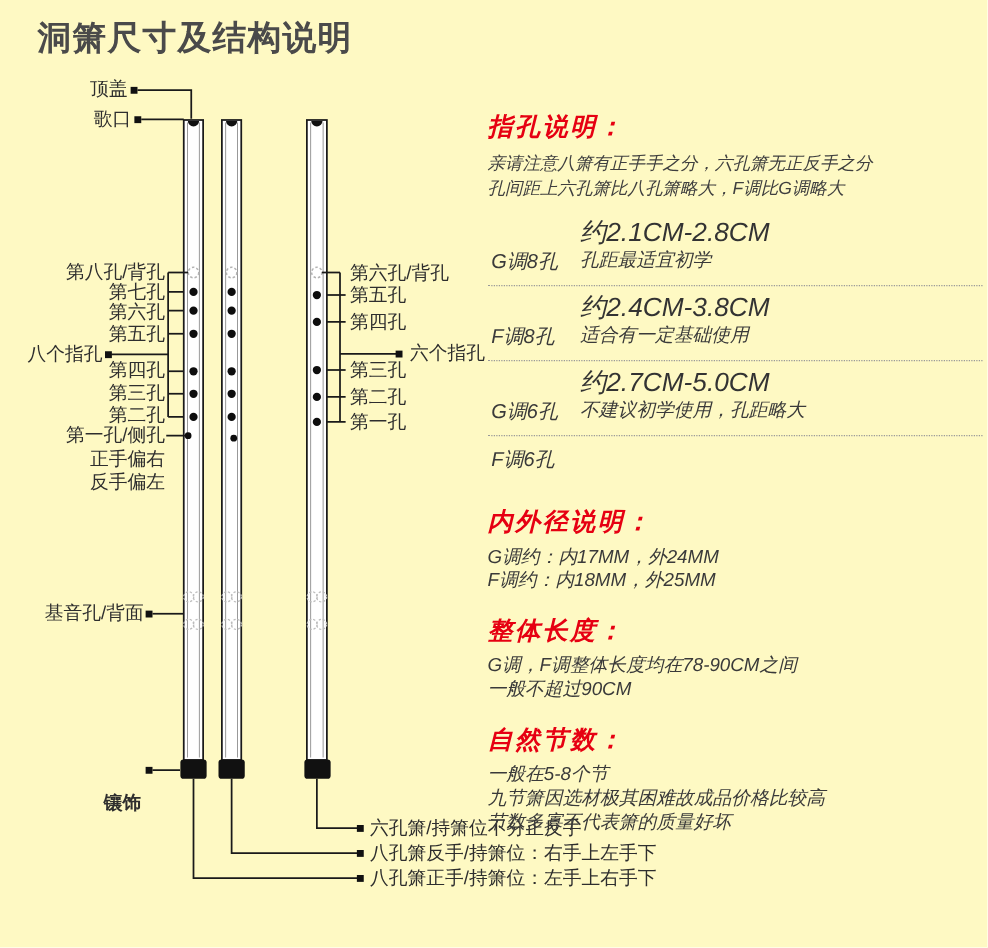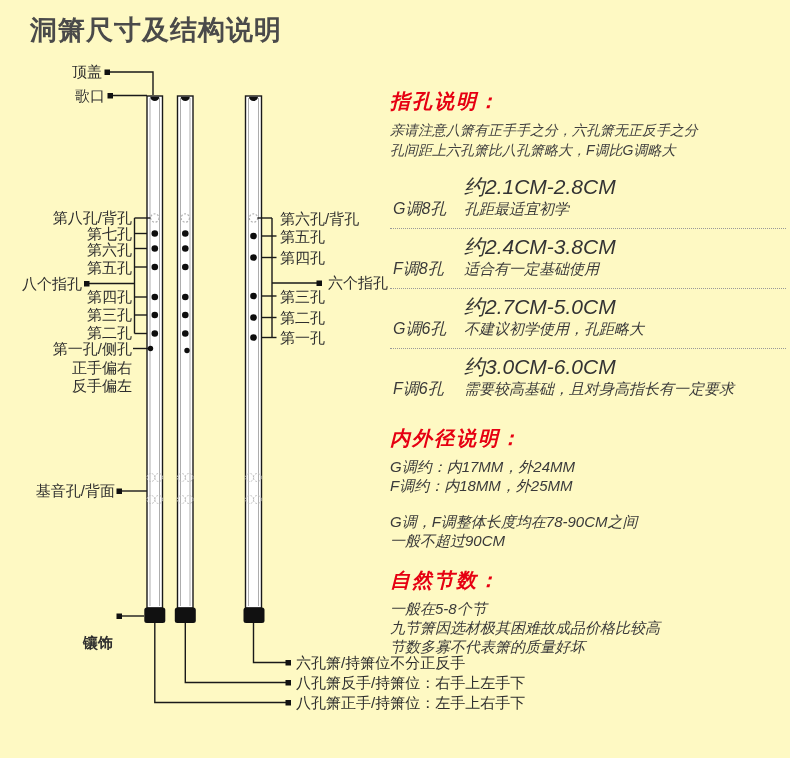--- a/index.html
+++ b/index.html
@@ -224,34 +224,31 @@
       </div>
       <div class="trow">
         <div class="c1">G调6孔</div>
         <div class="c2">
           <div class="range">约2.7CM-5.0CM</div>
           <div class="desc">不建议初学使用，孔距略大</div>
         </div>
       </div>
       <div class="trow">
         <div class="c1">F调6孔</div>
-        <div class="c2">
-          <div class="range">约3.0CM-6.0CM</div>
-          <div class="desc">需要较高基础，且对身高指长有一定要求</div>
-        </div>
       </div>
     </div>
 
     <div class="sec">
       <div class="sec-h red">内外径说明：</div>
       <div class="line">G调约：内17MM，外24MM</div>
       <div class="line">F调约：内18MM，外25MM</div>
     </div>
 
     <div class="sec">
+      <div class="sec-h red">整体长度：</div>
       <div class="line">G调，F调整体长度均在78-90CM之间</div>
       <div class="line">一般不超过90CM</div>
     </div>
 
     <div class="sec">
       <div class="sec-h red">自然节数：</div>
       <div class="line">一般在5-8个节</div>
       <div class="line">九节箫因选材极其困难故成品价格比较高</div>
       <div class="line">节数多寡不代表箫的质量好坏</div>
     </div>

